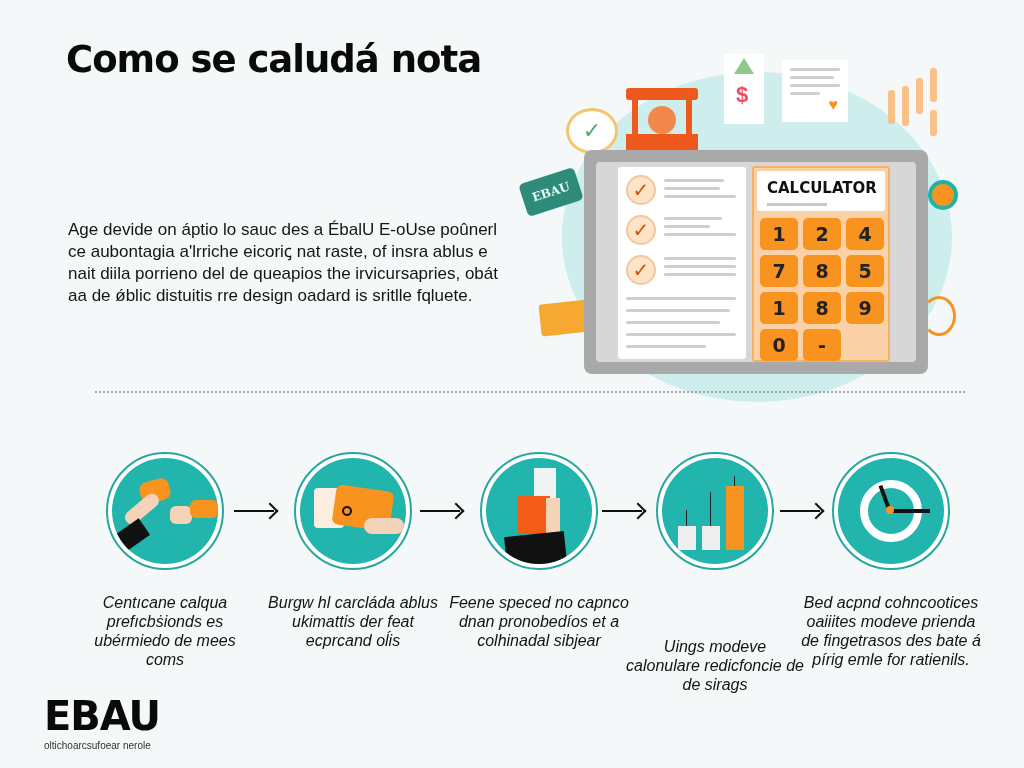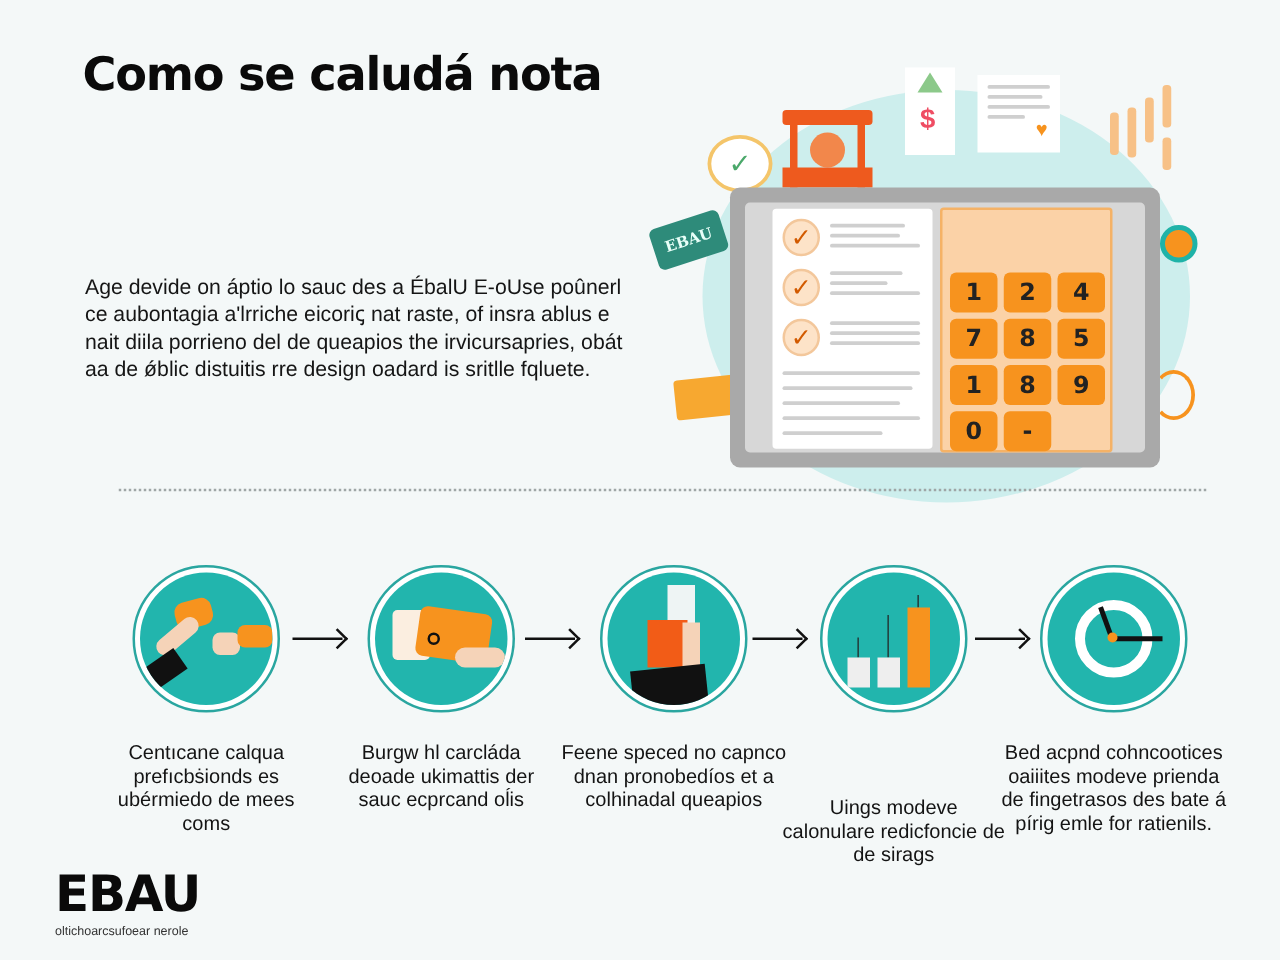--- a/index.html
+++ b/index.html
@@ -49,21 +49,21 @@
   .divider { position: absolute; left: 95px; top: 391px; width: 870px; border-top: 2px dotted #9fa6a6; }
 
   
   .steps { position: absolute; left: 0; top: 452px; width: 1024px; height: 120px; }
   .step-circle { position: absolute; top: 0; width: 118px; height: 118px; border-radius: 50%; background: #fff; border: 2px solid #2aa6a0; display:flex; align-items:center; justify-content:center; }
   .step-circle .disc { width: 106px; height: 106px; border-radius: 50%; background: #22b5ad; position: relative; overflow: hidden; }
   .arrow { position: absolute; top: 50px; height: 18px; width: 44px; }
   .arrow .shaft { position:absolute; left:0; top:8px; width:40px; height:2px; background:#111; }
   .arrow .head { position:absolute; right:2px; top:3px; width:12px; height:12px; border-top:2px solid #111; border-right:2px solid #111; transform: rotate(45deg); }
 
-  .step-text { position: absolute; top: 593px; width: 180px; text-align: center; font-size: 16px; line-height: 19px; color: #141414; }
+  .step-text { position: absolute; top: 593px; width: 180px; text-align: center; font-size: 16px; line-height: 19px; color: #141414; font-style: italic; }
 
   .footer-logo { position: absolute; left: 44px; top: 694px; font-family: "DejaVu Sans", sans-serif; font-weight: bold; font-size: 40px; letter-spacing: -1px; color: #0a0a0a; line-height: 44px; }
   .footer-sub { position: absolute; left: 44px; top: 740px; font-size: 10px; color: #333; }
 </style>
 </head>
 <body>
 
 <div class="title">
   <div class="l1">Como se caludá nota</div>
 </div>
@@ -118,20 +118,24 @@
         <div class="line" style="left:46px;top:90px;width:72px;"></div>
         <div class="line" style="left:46px;top:98px;width:72px;"></div>
         <div class="line" style="left:46px;top:106px;width:72px;"></div>
         <div class="line" style="left:8px;top:130px;width:110px;"></div>
         <div class="line" style="left:8px;top:142px;width:104px;"></div>
         <div class="line" style="left:8px;top:154px;width:94px;"></div>
         <div class="line" style="left:8px;top:166px;width:110px;"></div>
         <div class="line" style="left:8px;top:178px;width:80px;"></div>
       </div>
       <div class="calc">
+        <div class="calc-screen">
+          <div class="calc-title">CALCULATOR</div>
+          <div class="calc-bar"></div>
+        </div>
         <div class="keys">
           <div class="key">1</div>
           <div class="key">2</div>
           <div class="key">4</div>
           <div class="key">7</div>
           <div class="key">8</div>
           <div class="key">5</div>
           <div class="key">1</div>
           <div class="key">8</div>
           <div class="key">9</div>
@@ -206,19 +210,19 @@
     <div class="disc">
       <div style="position:absolute;left:22px;top:22px;width:62px;height:62px;border-radius:50%;border:8px solid #fff;"></div>
       <div style="position:absolute;left:50px;top:26px;width:4px;height:28px;background:#111;transform:rotate(-20deg);transform-origin:bottom center;"></div>
       <div style="position:absolute;left:52px;top:51px;width:40px;height:4px;background:#111;"></div>
       <div style="position:absolute;left:48px;top:48px;width:8px;height:8px;border-radius:50%;background:#f7931e;"></div>
     </div>
   </div>
 </div>
 
 <div class="step-text" style="left:75px;">Centıcane calqua prefıcbṡionds es ubérmiedo de mees coms</div>
-<div class="step-text" style="left:263px;">Burgw hl carcláda deoade ukimattis der sauc ecprcand oĺis</div>
-<div class="step-text" style="left:449px;">Feene speced no capnco dnan pronobedíos et a colhinadal queapios</div>
+<div class="step-text" style="left:263px;">Burgw hl carcláda ablus ukimattis der feat ecprcand oĺis</div>
+<div class="step-text" style="left:449px;">Feene speced no capnco dnan pronobedíos et a colhinadal sibjear</div>
 <div class="step-text" style="left:625px;margin-top:44px;">Uings modeve calonulare redicfoncie de de sirags</div>
 <div class="step-text" style="left:801px;width:180px;">Bed acpnd cohncootices oaiiites modeve prienda de fingetrasos des bate á pírig emle for ratienils.</div>
 
 <div class="footer-logo">EBAU</div>
 <div class="footer-sub">oltichoarcsufoear nerole</div>
 
 </body></html>

